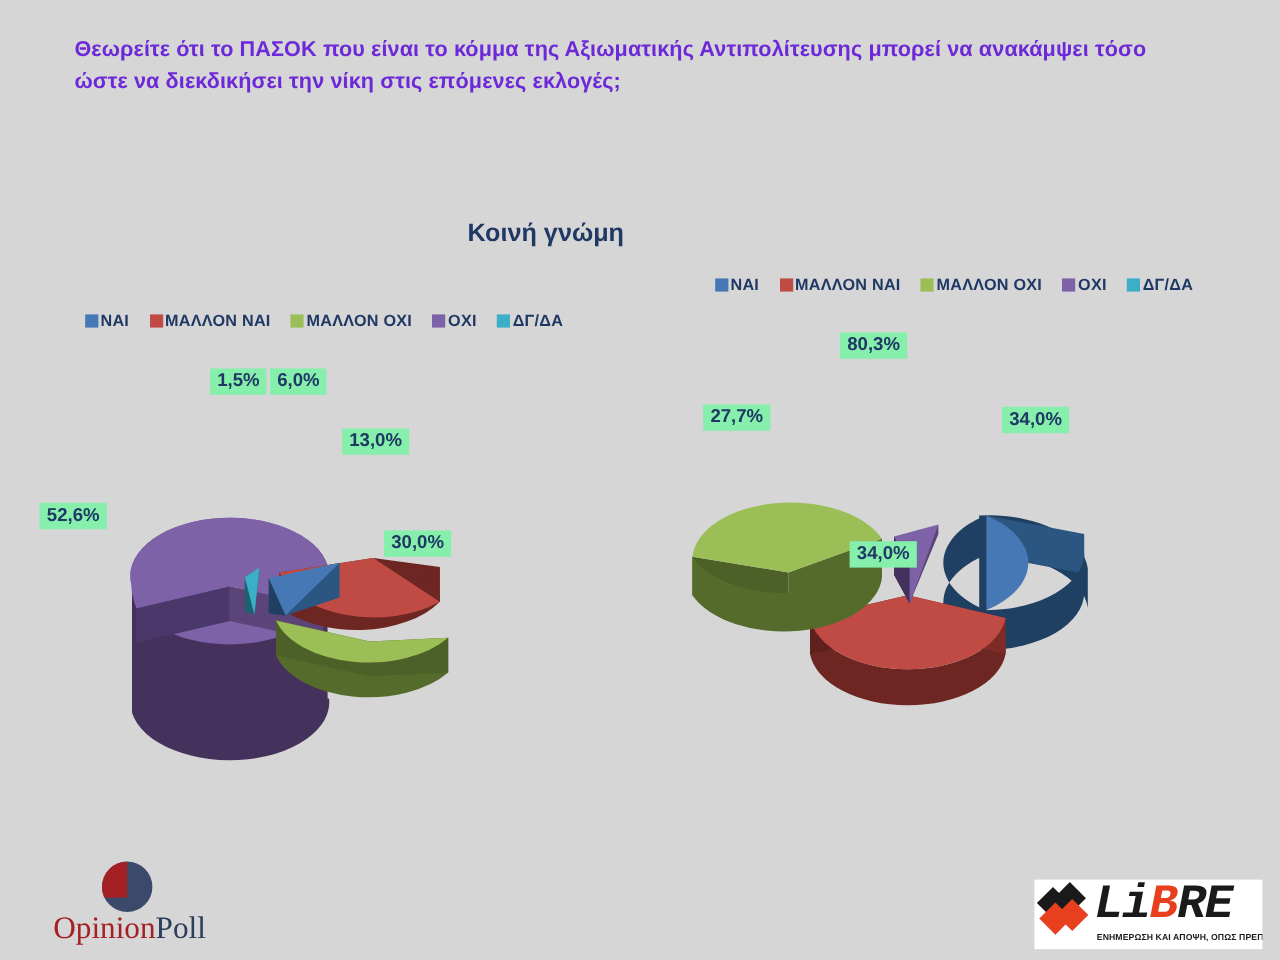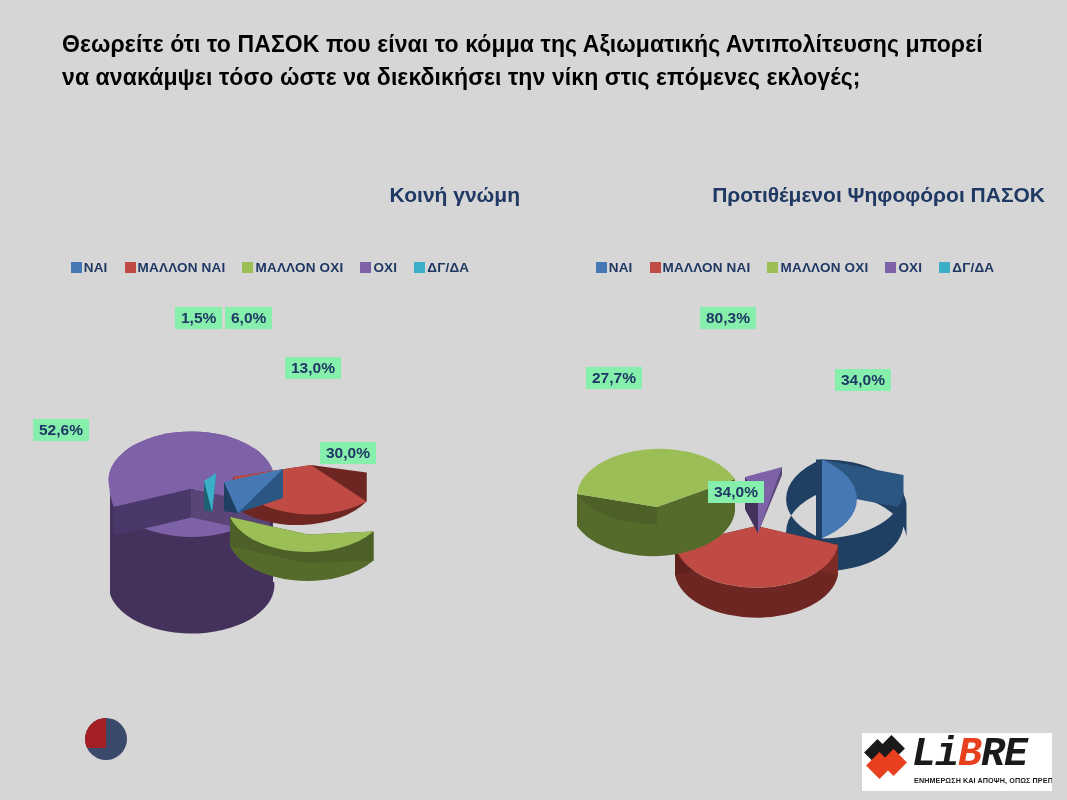--- a/index.html
+++ b/index.html
@@ -14,22 +14,22 @@
     overflow: hidden;
     position: relative;
   }
 
   
   #main-title {
     position: absolute;
     left: 62px;
     top: 28px;
     width: 940px;
-    color: #000000;
-    font-size: 23px;
+    color: #6d28d9;
+    font-size: 18px;
     font-weight: bold;
     line-height: 1.45;
     letter-spacing: 0.1px;
   }
 
   
   .panel {
     position: absolute;
     top: 180px;
     width: 500px;
@@ -291,21 +291,20 @@
     <div class="data-label" style="left:155px; top:18px;">1,5%</div>
     <div class="data-label" style="left:205px; top:18px;">6,0%</div>
     <div class="data-label" style="left:265px; top:68px;">13,0%</div>
     <div class="data-label" style="left:300px; top:153px;">30,0%</div>
     <div class="data-label" style="left:13px; top:130px;">52,6%</div>
   </div>
 </div>
 
 <div class="panel" id="panel-right">
 
-  <div class="panel-title">Προτιθέμενοι Ψηφοφόροι ΠΑΣΟΚ</div>
 
   <div class="legend">
     <div class="legend-item">
       <span class="legend-swatch" style="background:#4578b4"></span>
       <span class="legend-label">ΝΑΙ</span>
     </div>
     <div class="legend-item">
       <span class="legend-swatch" style="background:#c04b44"></span>
       <span class="legend-label">ΜΑΛΛΟΝ ΝΑΙ</span>
     </div>
@@ -391,20 +390,23 @@
     <div class="data-label" style="left:41px; top:78px;">27,7%</div>
     <div class="data-label" style="left:290px; top:80px;">34,0%</div>
     <div class="data-label" style="left:163px; top:192px;">34,0%</div>
   </div>
 </div>
 
 <div id="opinionpoll-logo">
   <div id="op-circle">
     <div id="op-circle-slice"></div>
   </div>
+  <div id="op-wordmark">
+    <span class="op-opinion">Opinion</span><span class="op-poll">Poll</span>
+  </div>
 </div>
 
 <div id="libre-logo">
   <div id="libre-diamonds">
     <span class="dmd" id="dmd-a"></span>
     <span class="dmd" id="dmd-b"></span>
     <span class="dmd" id="dmd-c"></span>
     <span class="dmd" id="dmd-d"></span>
   </div>
   <div id="libre-word"><span>Li</span><span class="accent">B</span><span>RE</span></div>

